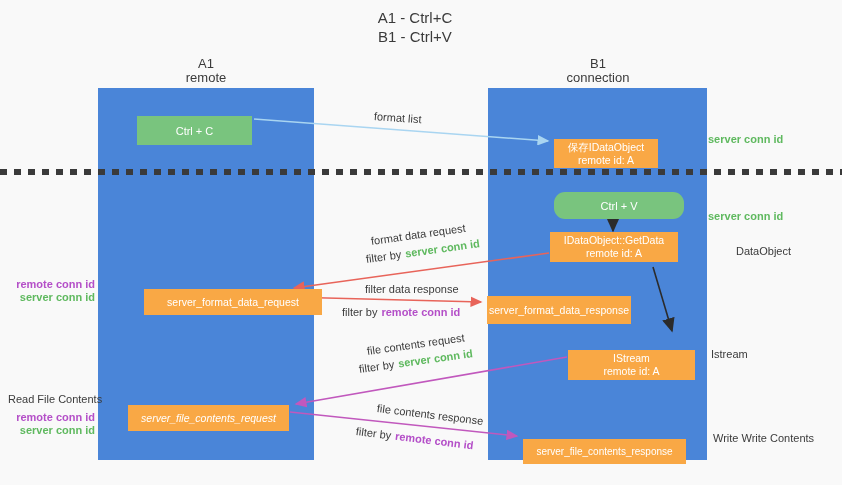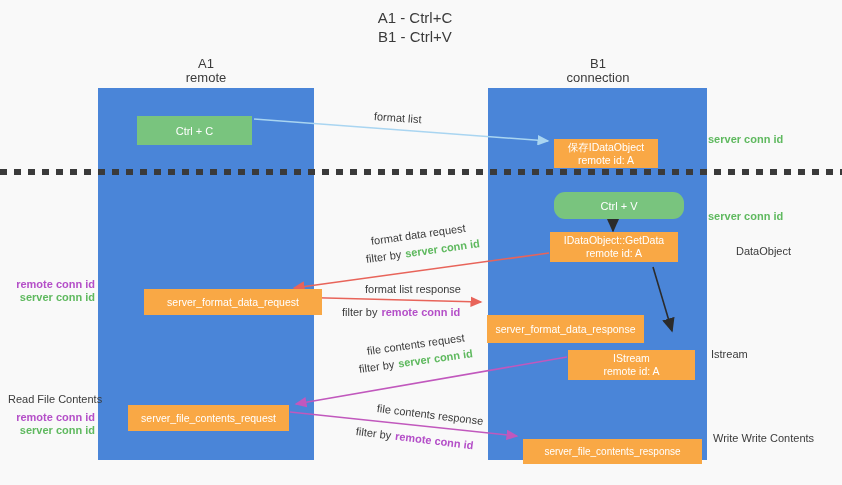--- a/index.html
+++ b/index.html
@@ -86,45 +86,45 @@
 
   <div class="box orange" style="left:550px;top:220px;width:128px;height:30px;">
     <span>IDataObject::GetData</span>
     <span>remote id: A</span>
   </div>
 
   <div class="box orange" style="left:144px;top:277px;width:178px;height:26px;">
     <span>server_format_data_request</span>
   </div>
 
-  <div class="box orange" style="left:487px;top:303px;width:157px;height:28px;">
+  <div class="box orange" style="left:487px;top:284px;width:144px;height:28px;">
     <span>server_format_data_response</span>
   </div>
 
   <div class="box orange" style="left:568px;top:338px;width:127px;height:30px;">
     <span>IStream</span>
     <span>remote id: A</span>
   </div>
 
-  <div class="box orange" style="left:128px;top:393px;width:161px;height:26px;">
+  <div class="box orange" style="left:128px;top:393px;width:161px;height:26px;font-style:italic;">
     <span>server_file_contents_request</span>
   </div>
 
-  <div class="box orange" style="left:523px;top:427px;width:179px;height:25px;font-size:10px;">
+  <div class="box orange" style="left:523px;top:427px;width:163px;height:25px;font-size:10px;">
     <span>server_file_contents_response</span>
   </div>
 
   <div class="lbl" style="left:374px;top:110px;transform:rotate(4deg);">format list</div>
 
   <div class="lbl" style="left:371px;top:235px;transform:rotate(-8deg);">format data request</div>
   <div class="lbl gap" style="left:366px;top:253px;transform:rotate(-8deg);">
     <span>filter by</span><span class="green-txt">server conn id</span>
   </div>
 
-  <div class="lbl" style="left:365px;top:283px;">format list response</div>
+  <div class="lbl" style="left:365px;top:283px;">filter data response</div>
   <div class="lbl gap" style="left:342px;top:306px;">
     <span>filter by</span><span class="purple-txt">remote conn id</span>
   </div>
 
   <div class="lbl" style="left:367px;top:345px;transform:rotate(-8deg);">file contents request</div>
   <div class="lbl gap" style="left:359px;top:363px;transform:rotate(-8deg);">
     <span>filter by</span><span class="green-txt">server conn id</span>
   </div>
 
   <div class="lbl" style="left:377px;top:402px;transform:rotate(7deg);">file contents response</div>

